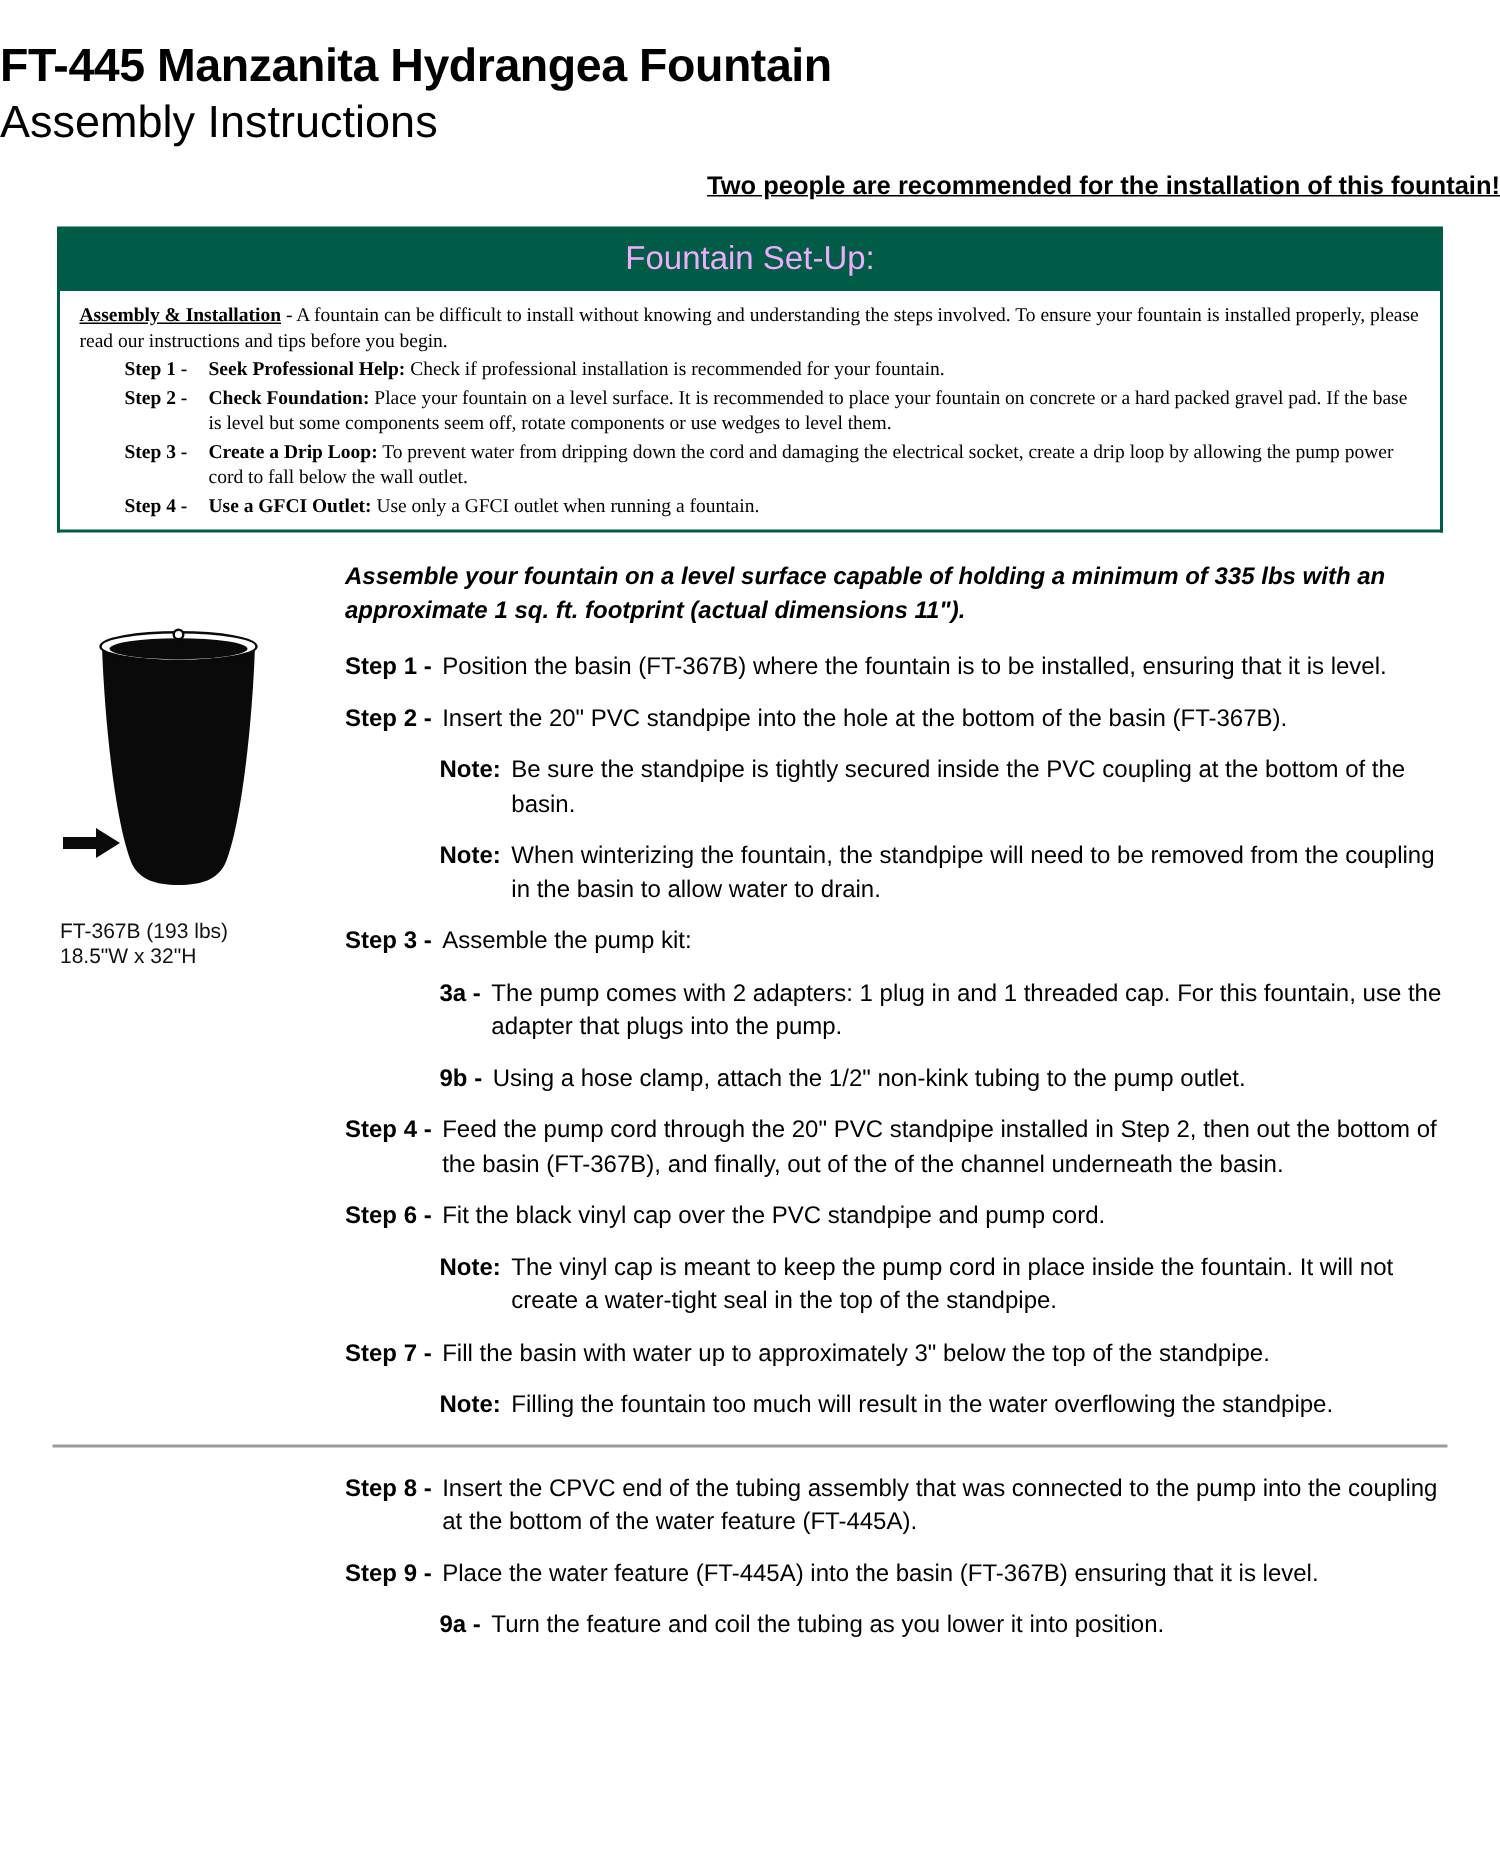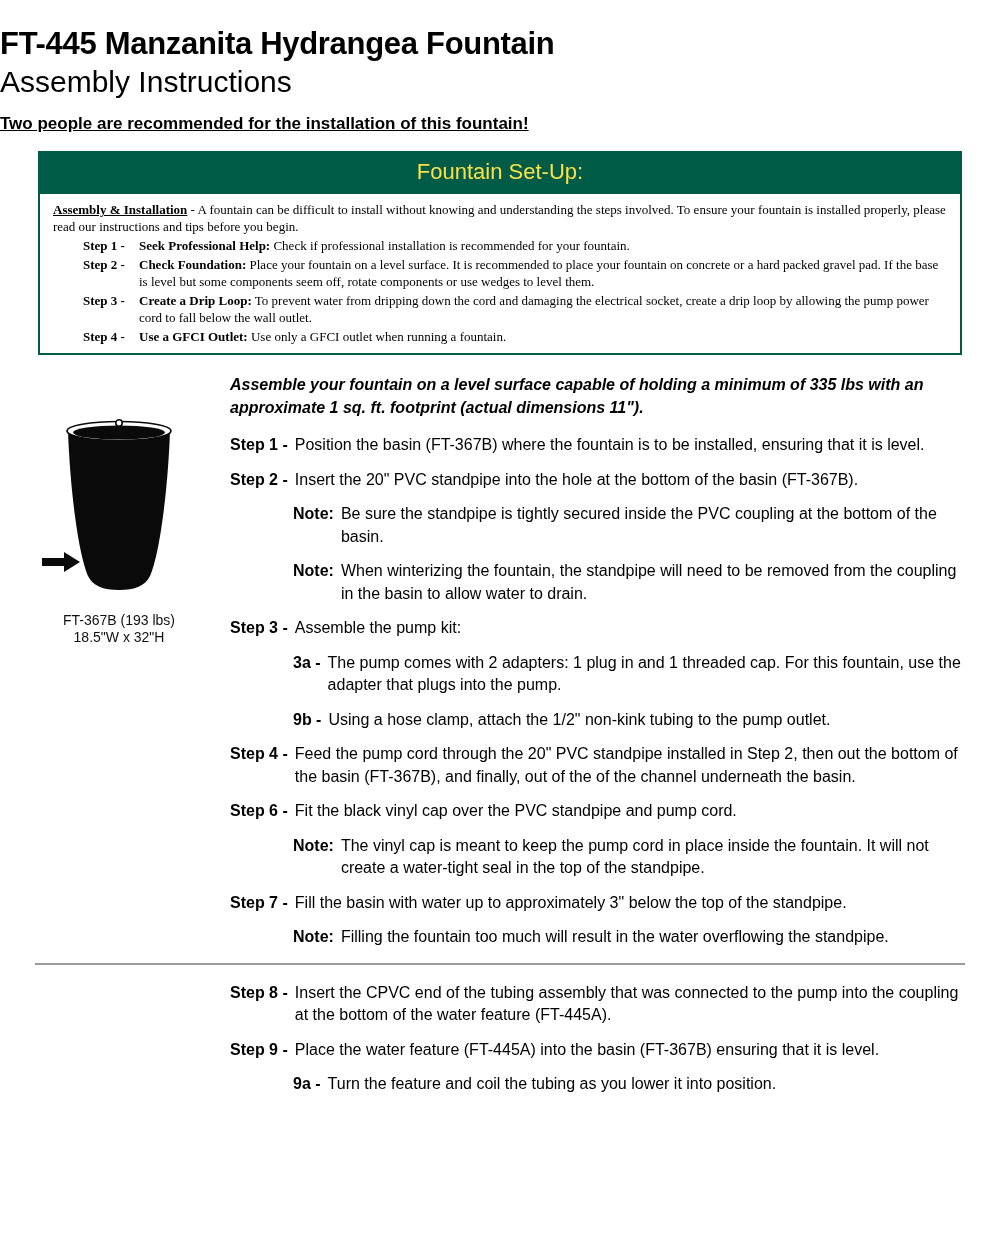--- a/index.html
+++ b/index.html
@@ -5,41 +5,41 @@
   :root { --green:#005C46; --divider:#9B9B9B; --ink:#0A0A0A; }
   * { box-sizing:border-box; }
   html,body { margin:0; padding:0; }
   body {
     width:1000px; height:1250px; background:#fff; color:#000;
     font-family:"Liberation Sans", sans-serif; position:relative; overflow:hidden;
   }
   
   .title1 { margin-top:26px; text-align:left; font-size:31px; font-weight:700; letter-spacing:-0.3px; }
   .title2 { text-align:left; font-size:30px; font-weight:400; margin-top:3px; }
-  .warning { text-align:left; font-size:17px; font-weight:700; text-decoration:underline; margin-top:15px; }
+  .warning { text-align:right; font-size:17px; font-weight:700; text-decoration:underline; margin-top:15px; }
   
   .setup-box { margin:17px 38px 0 38px; }
-  .setup-header { background:var(--green); color:#fde047; text-align:center; font-size:22px; font-weight:400; padding:8px 0 9px 0; }
+  .setup-header { background:var(--green); color:#f0abfc; text-align:center; font-size:22px; font-weight:400; padding:8px 0 9px 0; }
   .setup-body { border:2px solid var(--green); border-top:none; padding:7px 13px 8px 13px; font-size:13px; line-height:17px;font-family:Liberation Serif, serif; }
   .lead-underline { font-weight:700; text-decoration:underline; }
   .setup-row { display:flex; margin:2px 0 0 30px; }
   .setup-row .lab { font-weight:700; flex:0 0 56px; white-space:nowrap; }
   .setup-row .lead { font-weight:700; }
   
   .main-col { margin-left:230px; width:742px; font-size:16px; line-height:22.5px; }
   .main-intro { font-weight:700; margin:19px 0 0 0;font-style:italic; }
   .step-row { display:flex; margin-top:12px; }
   .step-row.first { margin-top:15px; }
   .step-row.indent { margin-left:63px; }
   .step-label { font-weight:700; white-space:nowrap; margin-right:7px; }
   .step-text { flex:1 1 auto; }
   .divider { border-top:2px solid var(--divider); margin:14px 35px 0 35px; }
   .main-col.second .step-row.first { margin-top:17px; }
   
-  .fig { position:absolute; text-align:center; margin:0; }
+  .fig { position:absolute; text-align:left; margin:0; }
   .fig svg { display:block; }
   .fig-basin { left:40px; top:418px; width:158px; }
   .fig-feature { left:35px; top:988px; width:168px; }
   .fig-basin figcaption { margin-top:16px; }
   .fig-feature figcaption { margin-top:13px; }
   figcaption div { font-size:14px; line-height:17px; color:#111; }
 </style>
 </head>
 <body>
 

